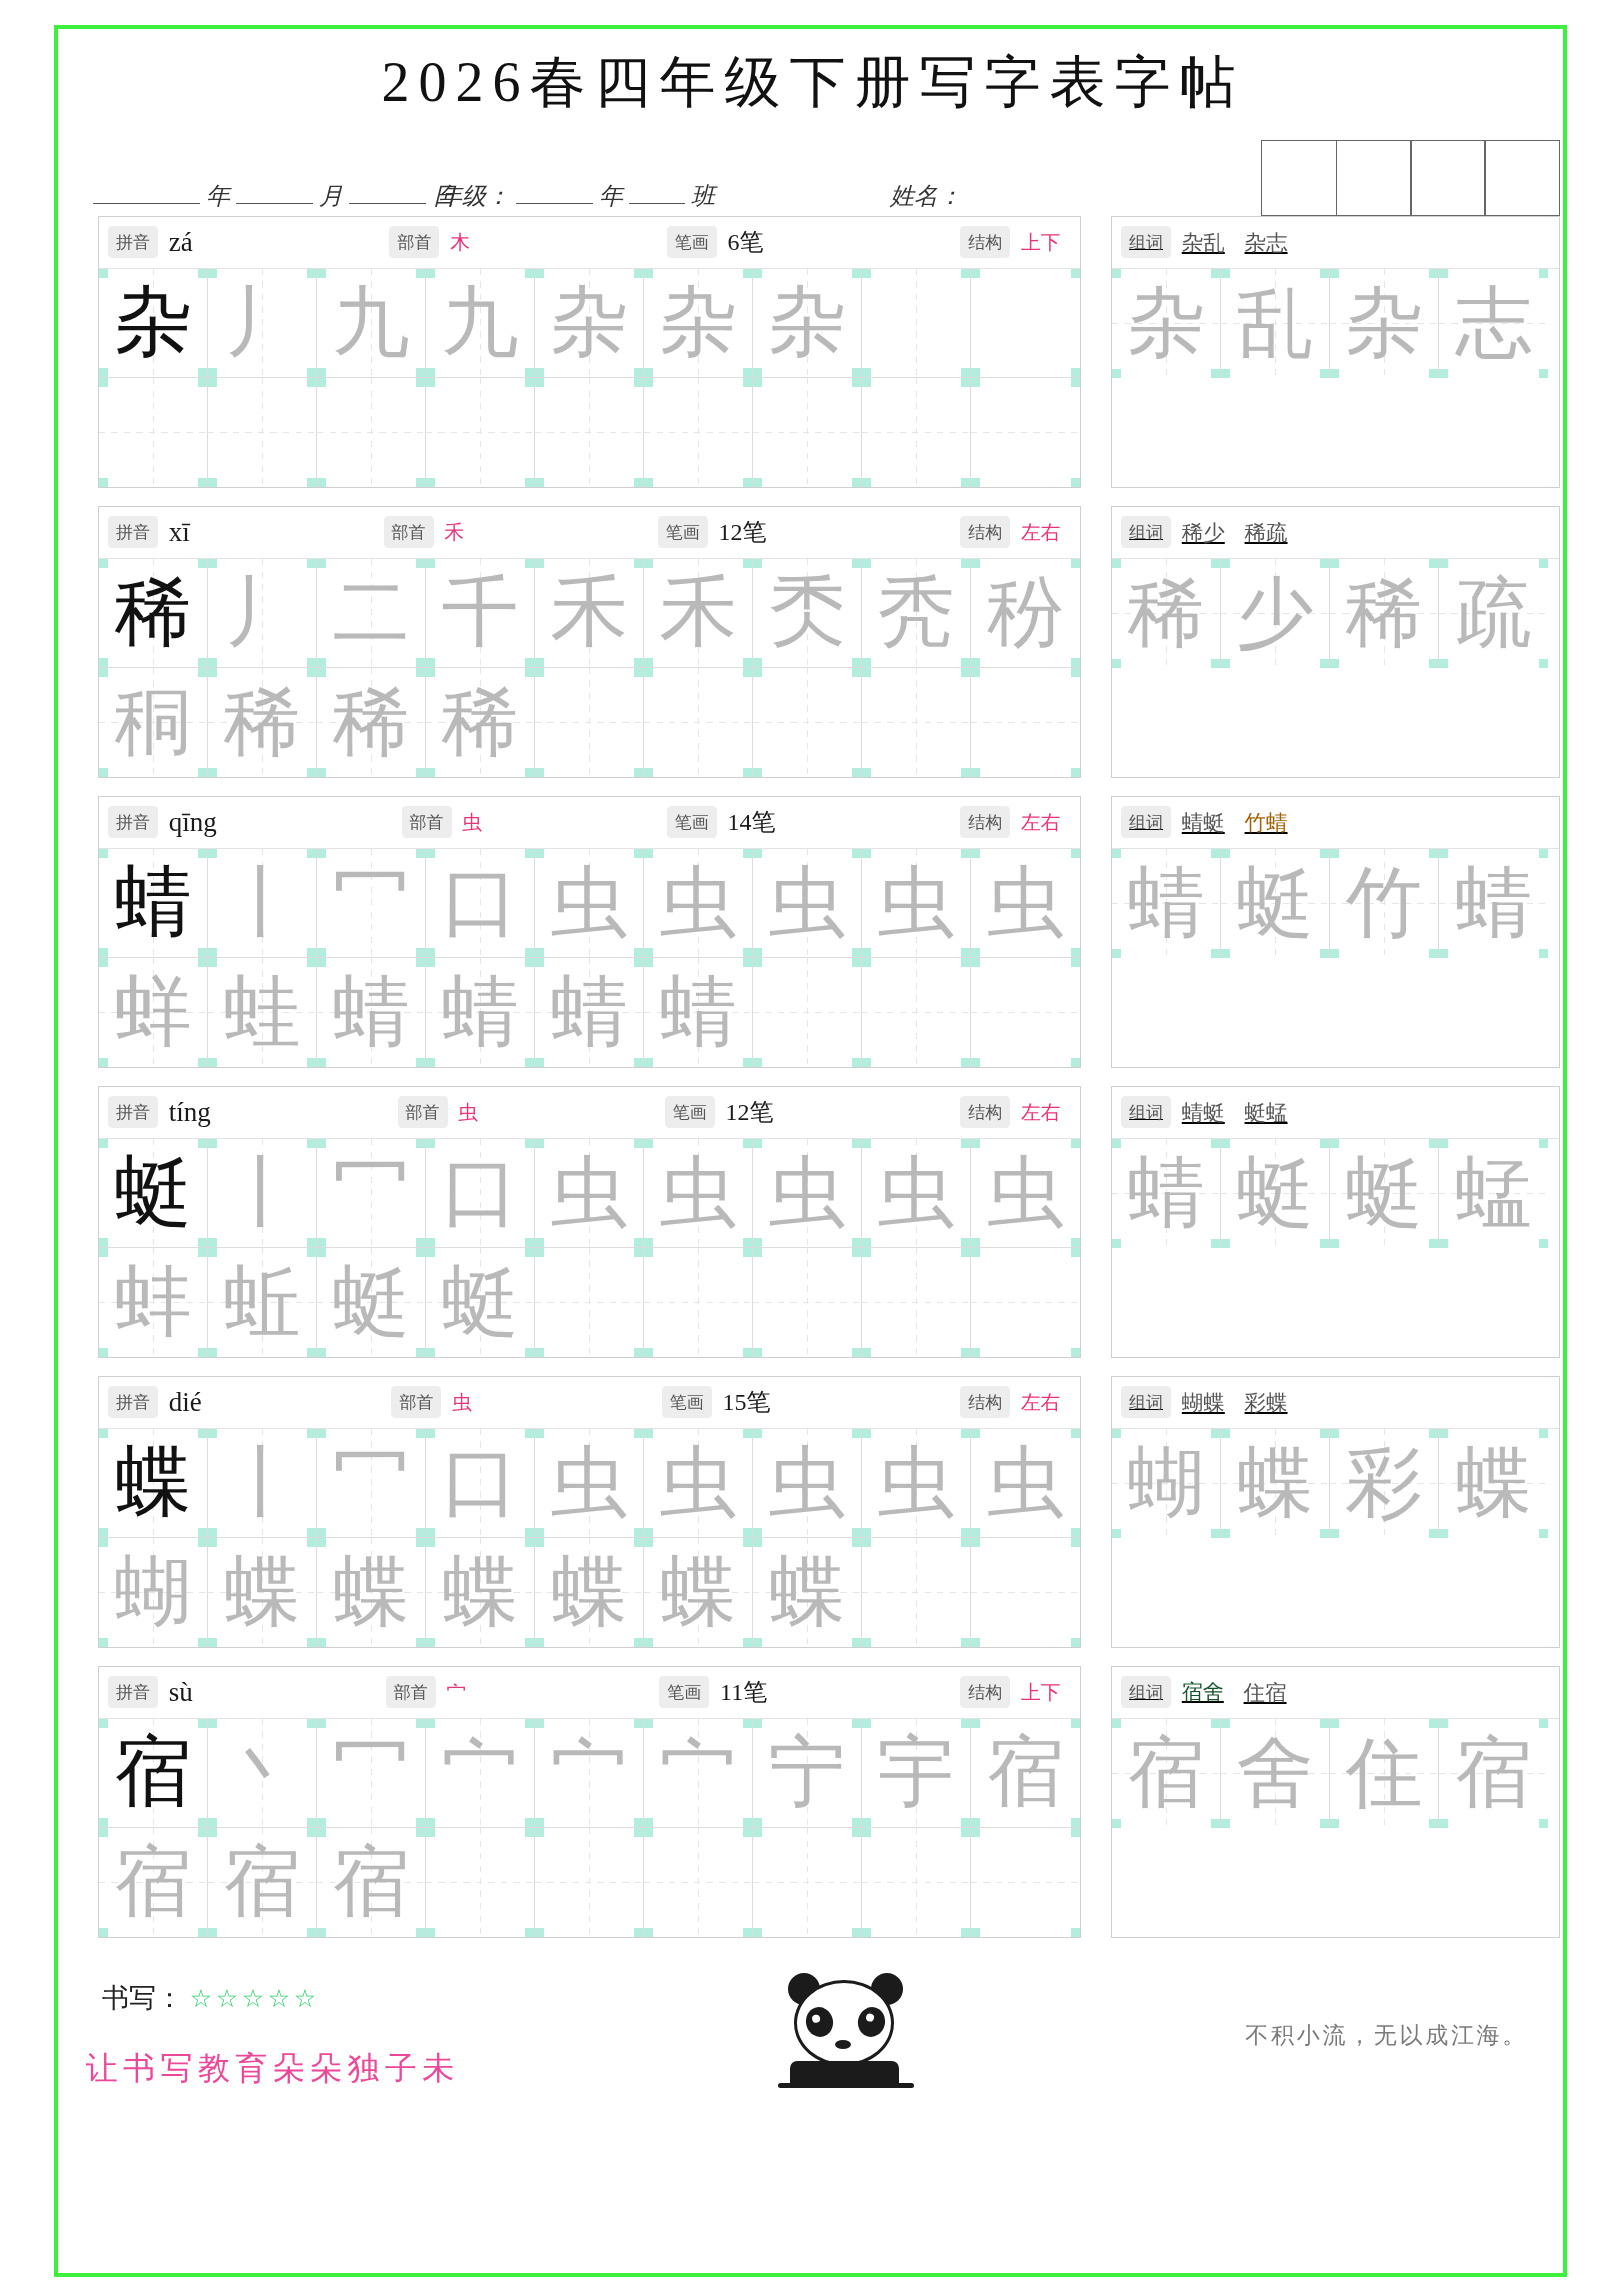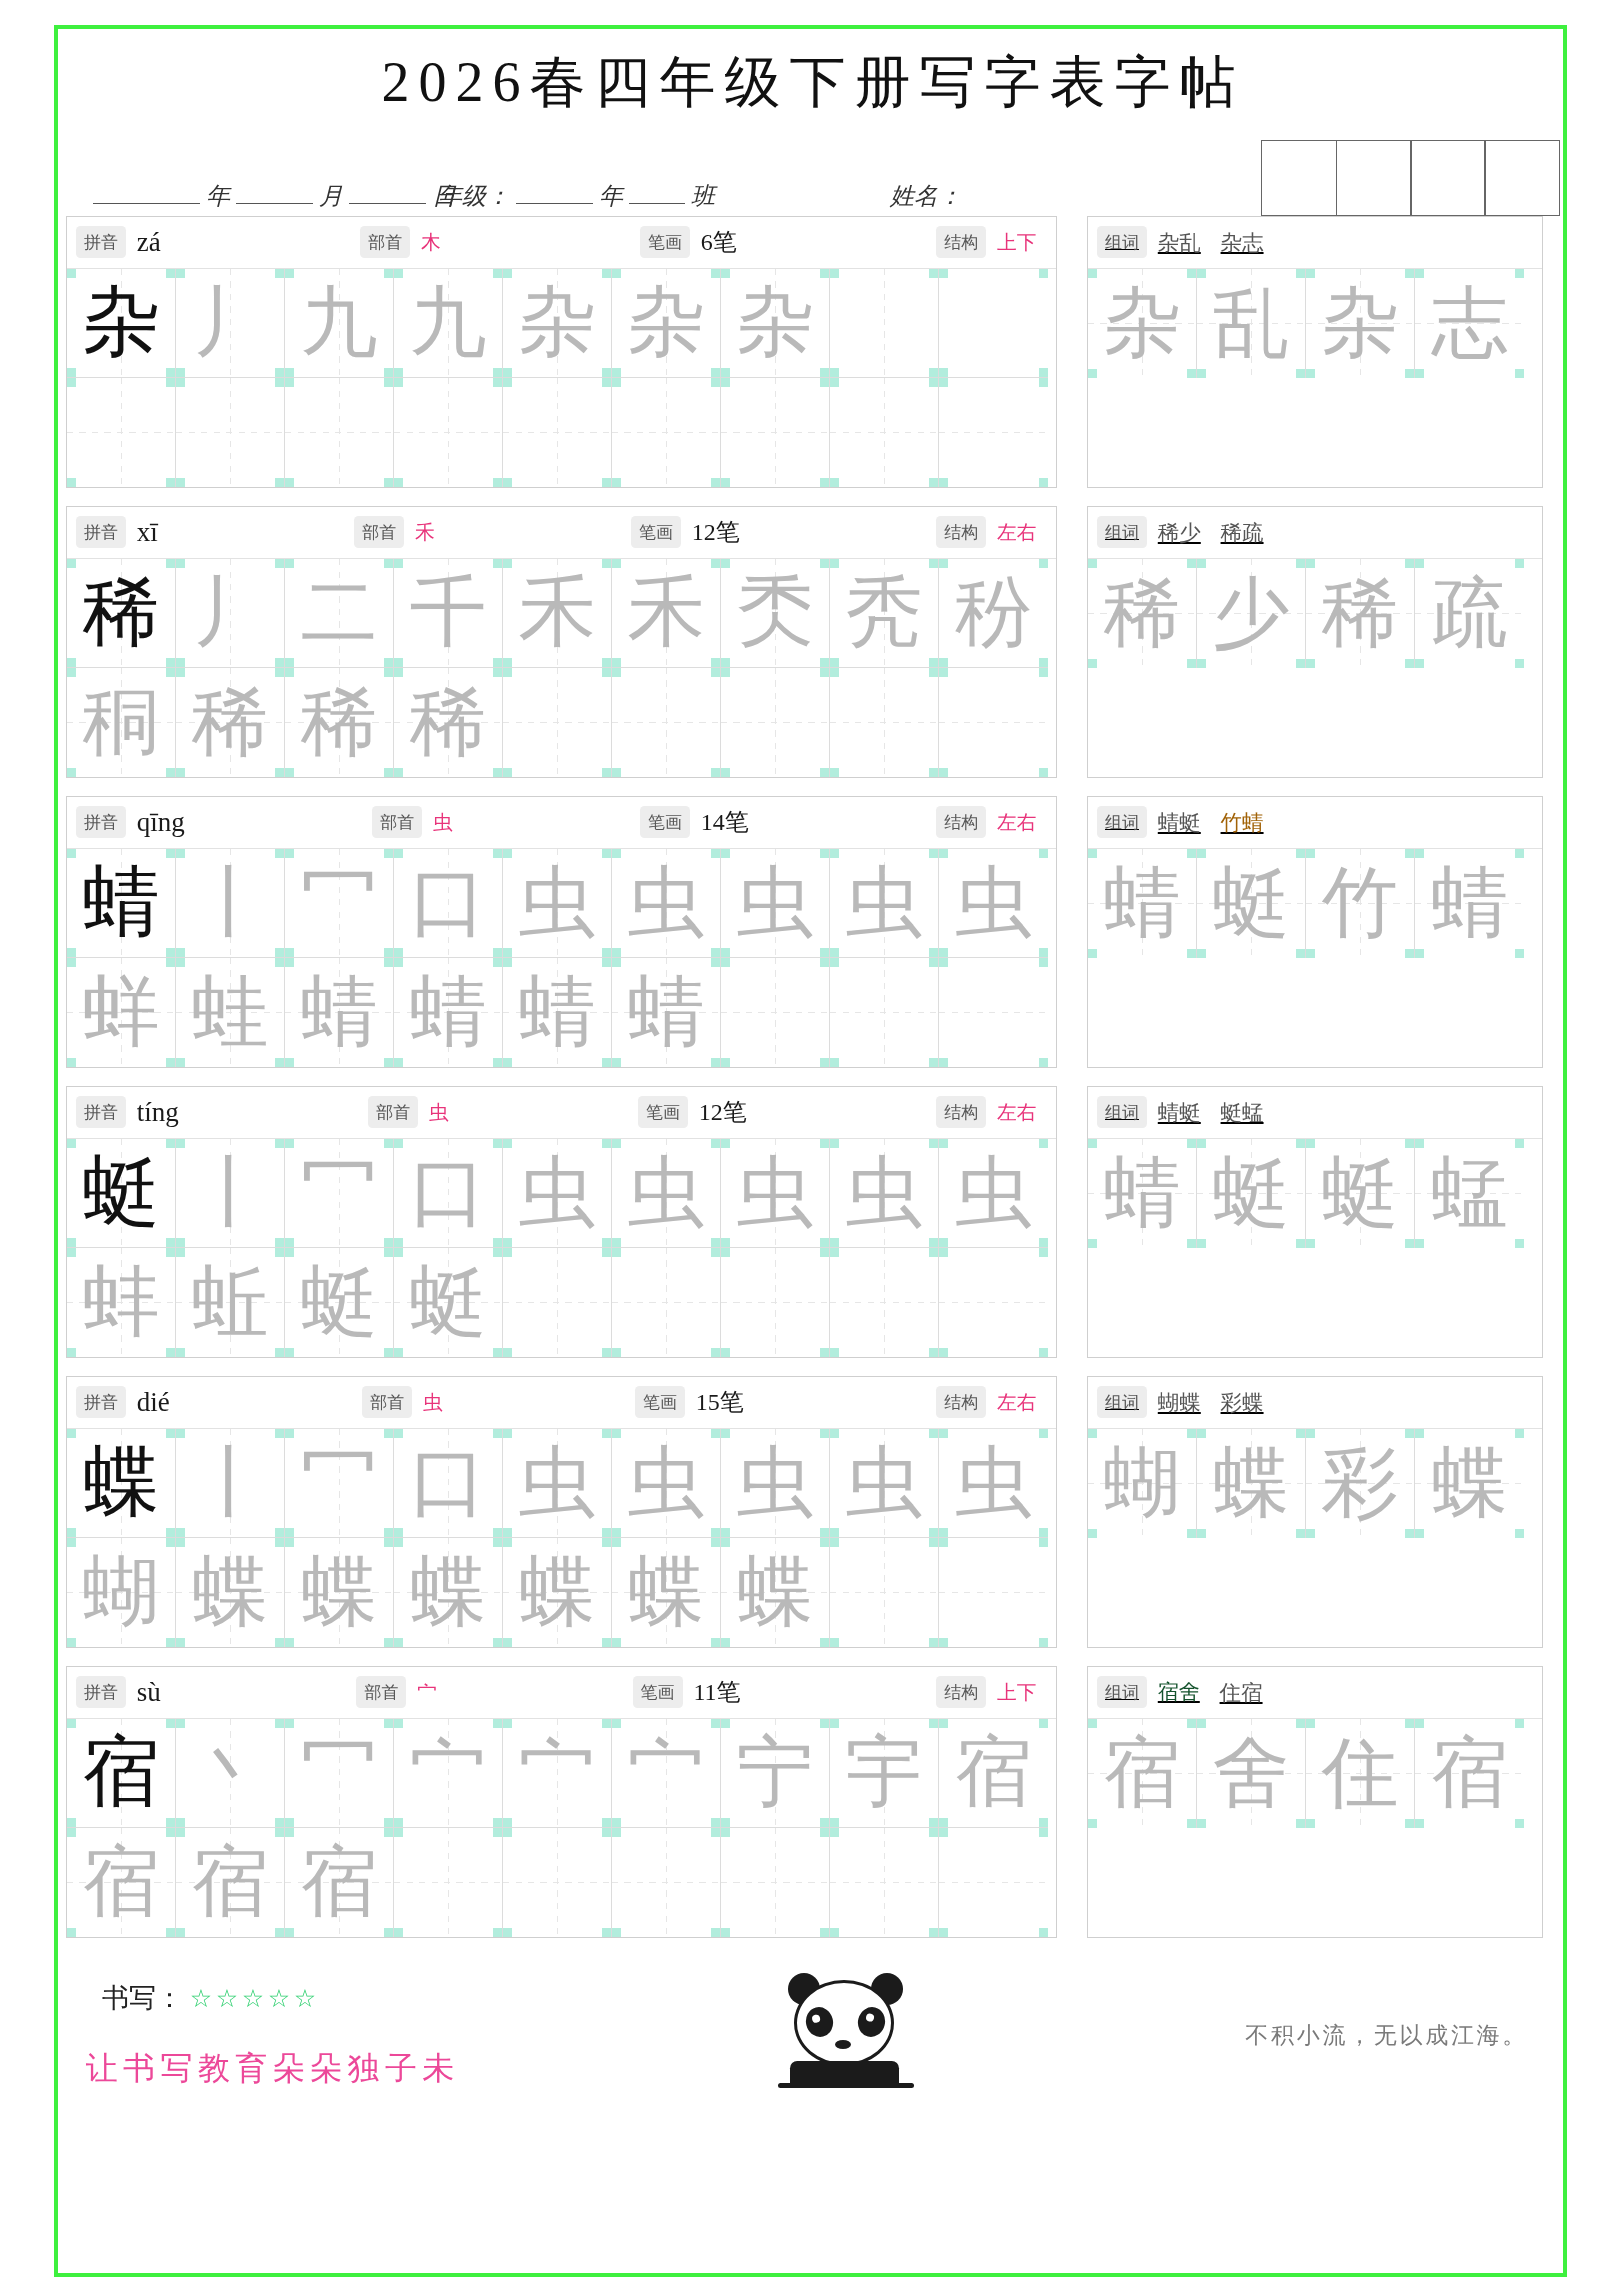--- a/index.html
+++ b/index.html
@@ -87,20 +87,21 @@
     position: relative;
     margin-bottom: 18px;
     display: flex;
     gap: 30px;
   }
   .left-panel {
     width: 991px;
     border: 1.8px solid #cfcfcf;
     box-sizing: border-box;
     background: #fff;
+    margin-left: 32px;
   }
   .right-panel {
     width: 456px;
     border: 1.8px solid #cfcfcf;
     box-sizing: border-box;
     background: #fff;
     text-decoration: underline;
   }
 
   .info-bar {

